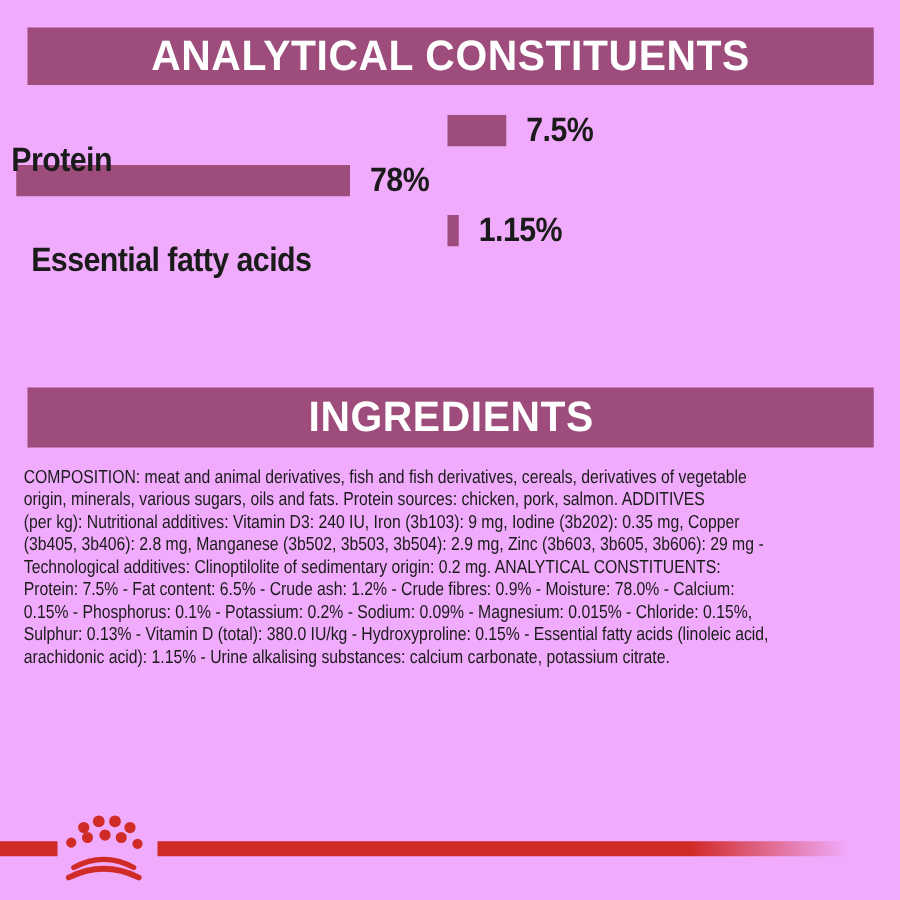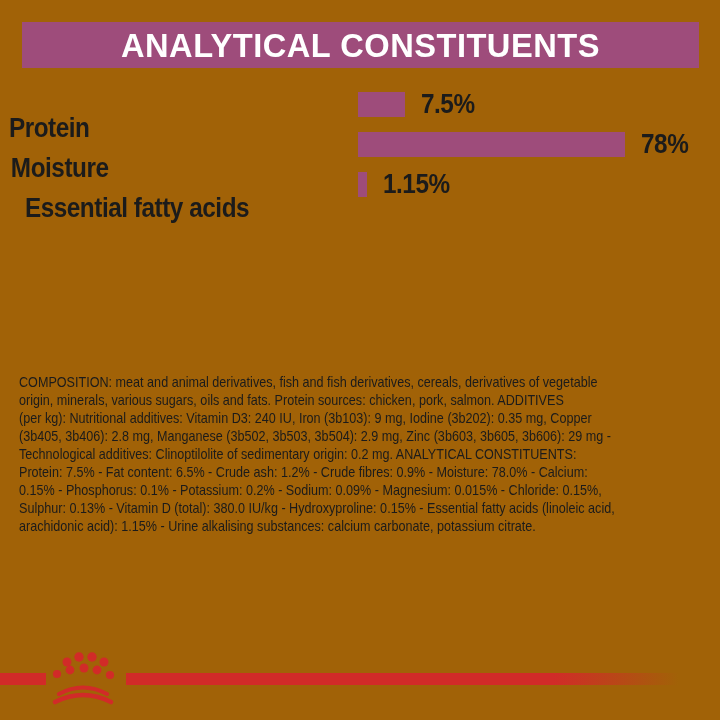--- a/index.html
+++ b/index.html
@@ -1,20 +1,20 @@
 <!DOCTYPE html>
 <html><head>
 <meta charset="utf-8">
 <style>
   html, body { margin: 0; padding: 0; background: #ffffff; }
   #label-panel {
     position: relative;
     width: 720px;
     height: 720px;
-    background: #a16207;
+    background: #f0abfc;
     overflow: hidden;
     font-family: "Liberation Sans", sans-serif;
     --purple: #9e4c7b;
     --red: #d12b28;
     --ink: #1b1b1b;
   }
 
   .banner {
     position: absolute;
     left: 22px;
@@ -123,31 +123,33 @@
     <span class="banner-title">ANALYTICAL CONSTITUENTS</span>
   </div>
 
   <div id="constituents-chart">
       <div class="chart-row">
         <div class="chart-label-cell"><span class="chart-label">Protein</span></div>
         <div class="chart-bar" style="width: 47px; background: rgb(158, 76, 123);"></div>
         <span class="chart-value">7.5%</span>
       </div>
       <div class="chart-row">
-        <div class="chart-label-cell"><span class="chart-label">Moisture</span></div>
         <div class="chart-bar" style="width: 267px; background: rgb(158, 76, 123);"></div>
         <span class="chart-value">78%</span>
       </div>
       <div class="chart-row">
         <div class="chart-label-cell"><span class="chart-label">Essential fatty acids</span></div>
         <div class="chart-bar" style="width: 9px; background: rgb(158, 76, 123);"></div>
         <span class="chart-value">1.15%</span>
       </div>
     </div>
 
+  <div class="banner" id="banner-ingredients">
+    <span class="banner-title">INGREDIENTS</span>
+  </div>
 
   <div id="ingredients-paragraph">COMPOSITION: meat and animal derivatives, fish and fish derivatives, cereals, derivatives of vegetable
 origin, minerals, various sugars, oils and fats. Protein sources: chicken, pork, salmon. ADDITIVES
 (per kg): Nutritional additives: Vitamin D3: 240 IU, Iron (3b103): 9 mg, Iodine (3b202): 0.35 mg, Copper
 (3b405, 3b406): 2.8 mg, Manganese (3b502, 3b503, 3b504): 2.9 mg, Zinc (3b603, 3b605, 3b606): 29 mg -
 Technological additives: Clinoptilolite of sedimentary origin: 0.2 mg. ANALYTICAL CONSTITUENTS:
 Protein: 7.5% - Fat content: 6.5% - Crude ash: 1.2% - Crude fibres: 0.9% - Moisture: 78.0% - Calcium:
 0.15% - Phosphorus: 0.1% - Potassium: 0.2% - Sodium: 0.09% - Magnesium: 0.015% - Chloride: 0.15%,
 Sulphur: 0.13% - Vitamin D (total): 380.0 IU/kg - Hydroxyproline: 0.15% - Essential fatty acids (linoleic acid,
 arachidonic acid): 1.15% - Urine alkalising substances: calcium carbonate, potassium citrate.</div>

